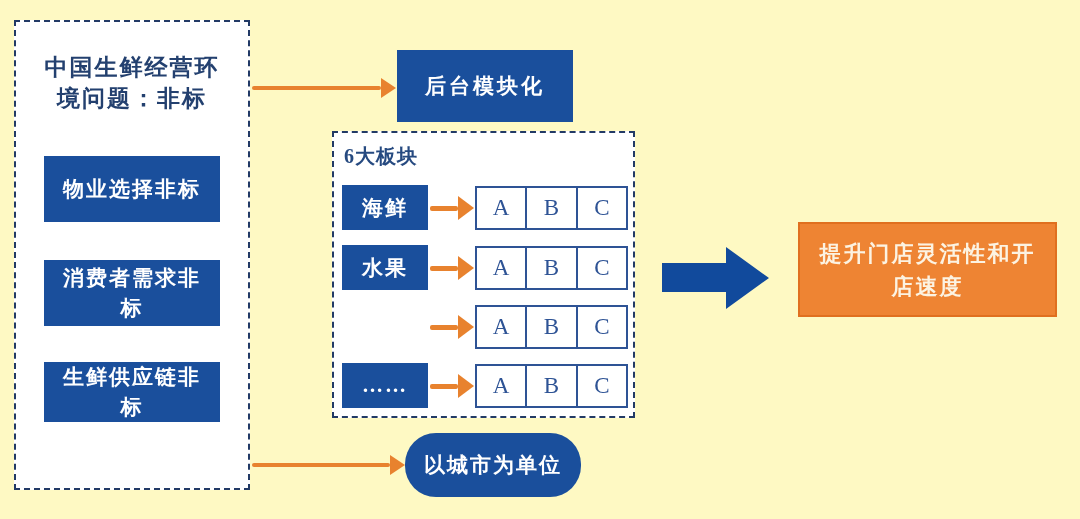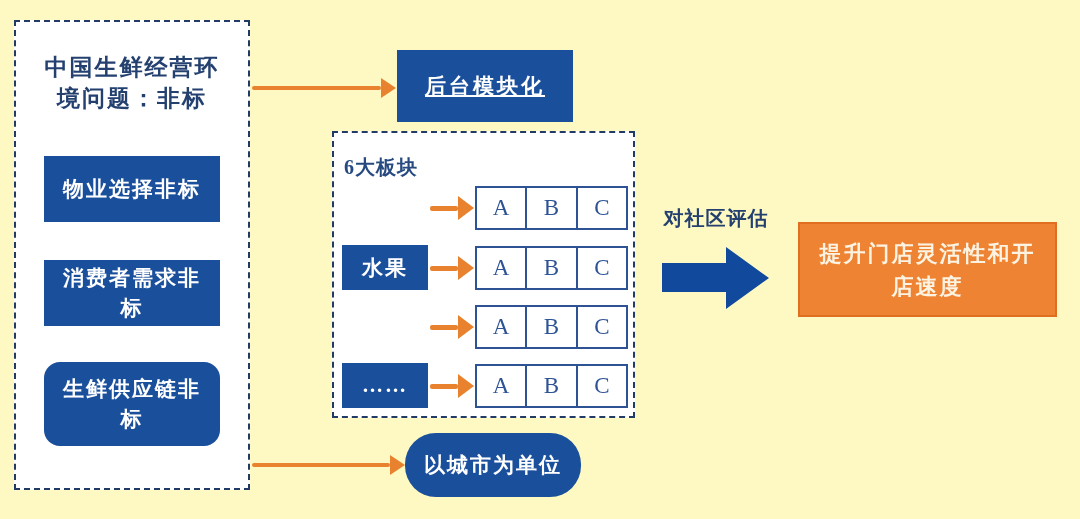--- a/index.html
+++ b/index.html
@@ -16,38 +16,38 @@
     display:flex;align-items:center;justify-content:center;text-align:center;
     box-sizing:border-box;
   }
   .panel-title{
     margin:30px auto 0;width:186px;color:#23406F;font-weight:bold;
     font-size:23px;letter-spacing:2px;line-height:1.35;text-align:center;
   }
   .item-box{left:28px;width:176px;font-size:21px;letter-spacing:2px;line-height:1.45;padding:0 14px;}
   .item1{top:134px;height:66px;}
   .item2{top:238px;height:66px;}
-  .item3{top:340px;height:84px;border-radius:16px;}
+  .item3{top:340px;height:60px;}
 
-  .top-box{left:397px;top:50px;width:176px;height:72px;font-size:21px;letter-spacing:3px;text-decoration:underline;}
+  .top-box{left:397px;top:50px;width:176px;height:72px;font-size:21px;letter-spacing:3px;}
   .bottom-box{left:405px;top:433px;width:176px;height:64px;font-size:21px;letter-spacing:2px;border-radius:31px;}
 
   
   .oarrow{position:absolute;display:flex;align-items:center;height:22px;}
   .oarrow .shaft{flex:1;height:4px;background:#E8822E;border-radius:2px;}
   .oarrow .head{
     width:0;height:0;border-top:10px solid transparent;border-bottom:10px solid transparent;
     border-left:15px solid #E8822E;
   }
   .row-arrow{height:24px;}
   .row-arrow .shaft{height:5px;}
   .row-arrow .head{border-top-width:12px;border-bottom-width:12px;border-left-width:16px;}
 
   
-  .mp-header{position:absolute;top:21px;color:#264A80;font-weight:bold;font-size:20px;letter-spacing:1px;}
+  .mp-header{position:absolute;top:10px;color:#264A80;font-weight:bold;font-size:20px;letter-spacing:1px;}
   .mp-header-left{left:10px;}
   .mp-header-right{left:170px;}
   .mp-row{position:absolute;left:0;width:100%;height:46px;}
   .row-label{left:8px;top:0;width:86px;height:45px;font-size:21px;letter-spacing:2px;}
   .mp-row .row-arrow{left:96px;top:11px;width:44px;}
   .abc-table{
     position:absolute;left:141px;top:1px;width:153px;height:44px;display:flex;
     border:2px solid #2E5395;background:#ffffff;box-sizing:border-box;
   }
   .abc-cell{
@@ -86,20 +86,21 @@
     <div class="shaft"></div>
     <div class="head"></div>
   </div>
 
   <div class="blue-box top-box">后台模块化</div>
 
   <div class="dashed-panel mid-panel">
     <div class="mp-header mp-header-left">6大板块</div>
 
     <div class="mp-row" style="top:52px;">
+      <div class="blue-box row-label">海鲜</div>
       <div class="oarrow row-arrow">
           <div class="shaft"></div>
           <div class="head"></div>
         </div>
       <div class="abc-table">
         <div class="abc-cell">A</div>
         <div class="abc-cell">B</div>
         <div class="abc-cell">C</div>
       </div>
     </div>
@@ -143,21 +144,20 @@
     </div>
   </div>
 
   <div class="oarrow" style="left:252px;top:454px;width:153px;">
     <div class="shaft"></div>
     <div class="head"></div>
   </div>
 
   <div class="blue-box bottom-box">以城市为单位</div>
 
-  <div class="assess-label">对社区评估</div>
 
   <svg class="big-arrow" width="110" height="66" viewBox="0 0 110 66">
     <polygon points="0,18 64,18 64,2 107,33 64,64 64,47 0,47" fill="#114A9C"></polygon>
   </svg>
 
   <div class="result-box">提升门店灵活性和开店速度</div>
 
 </div>
 
 </body></html>

